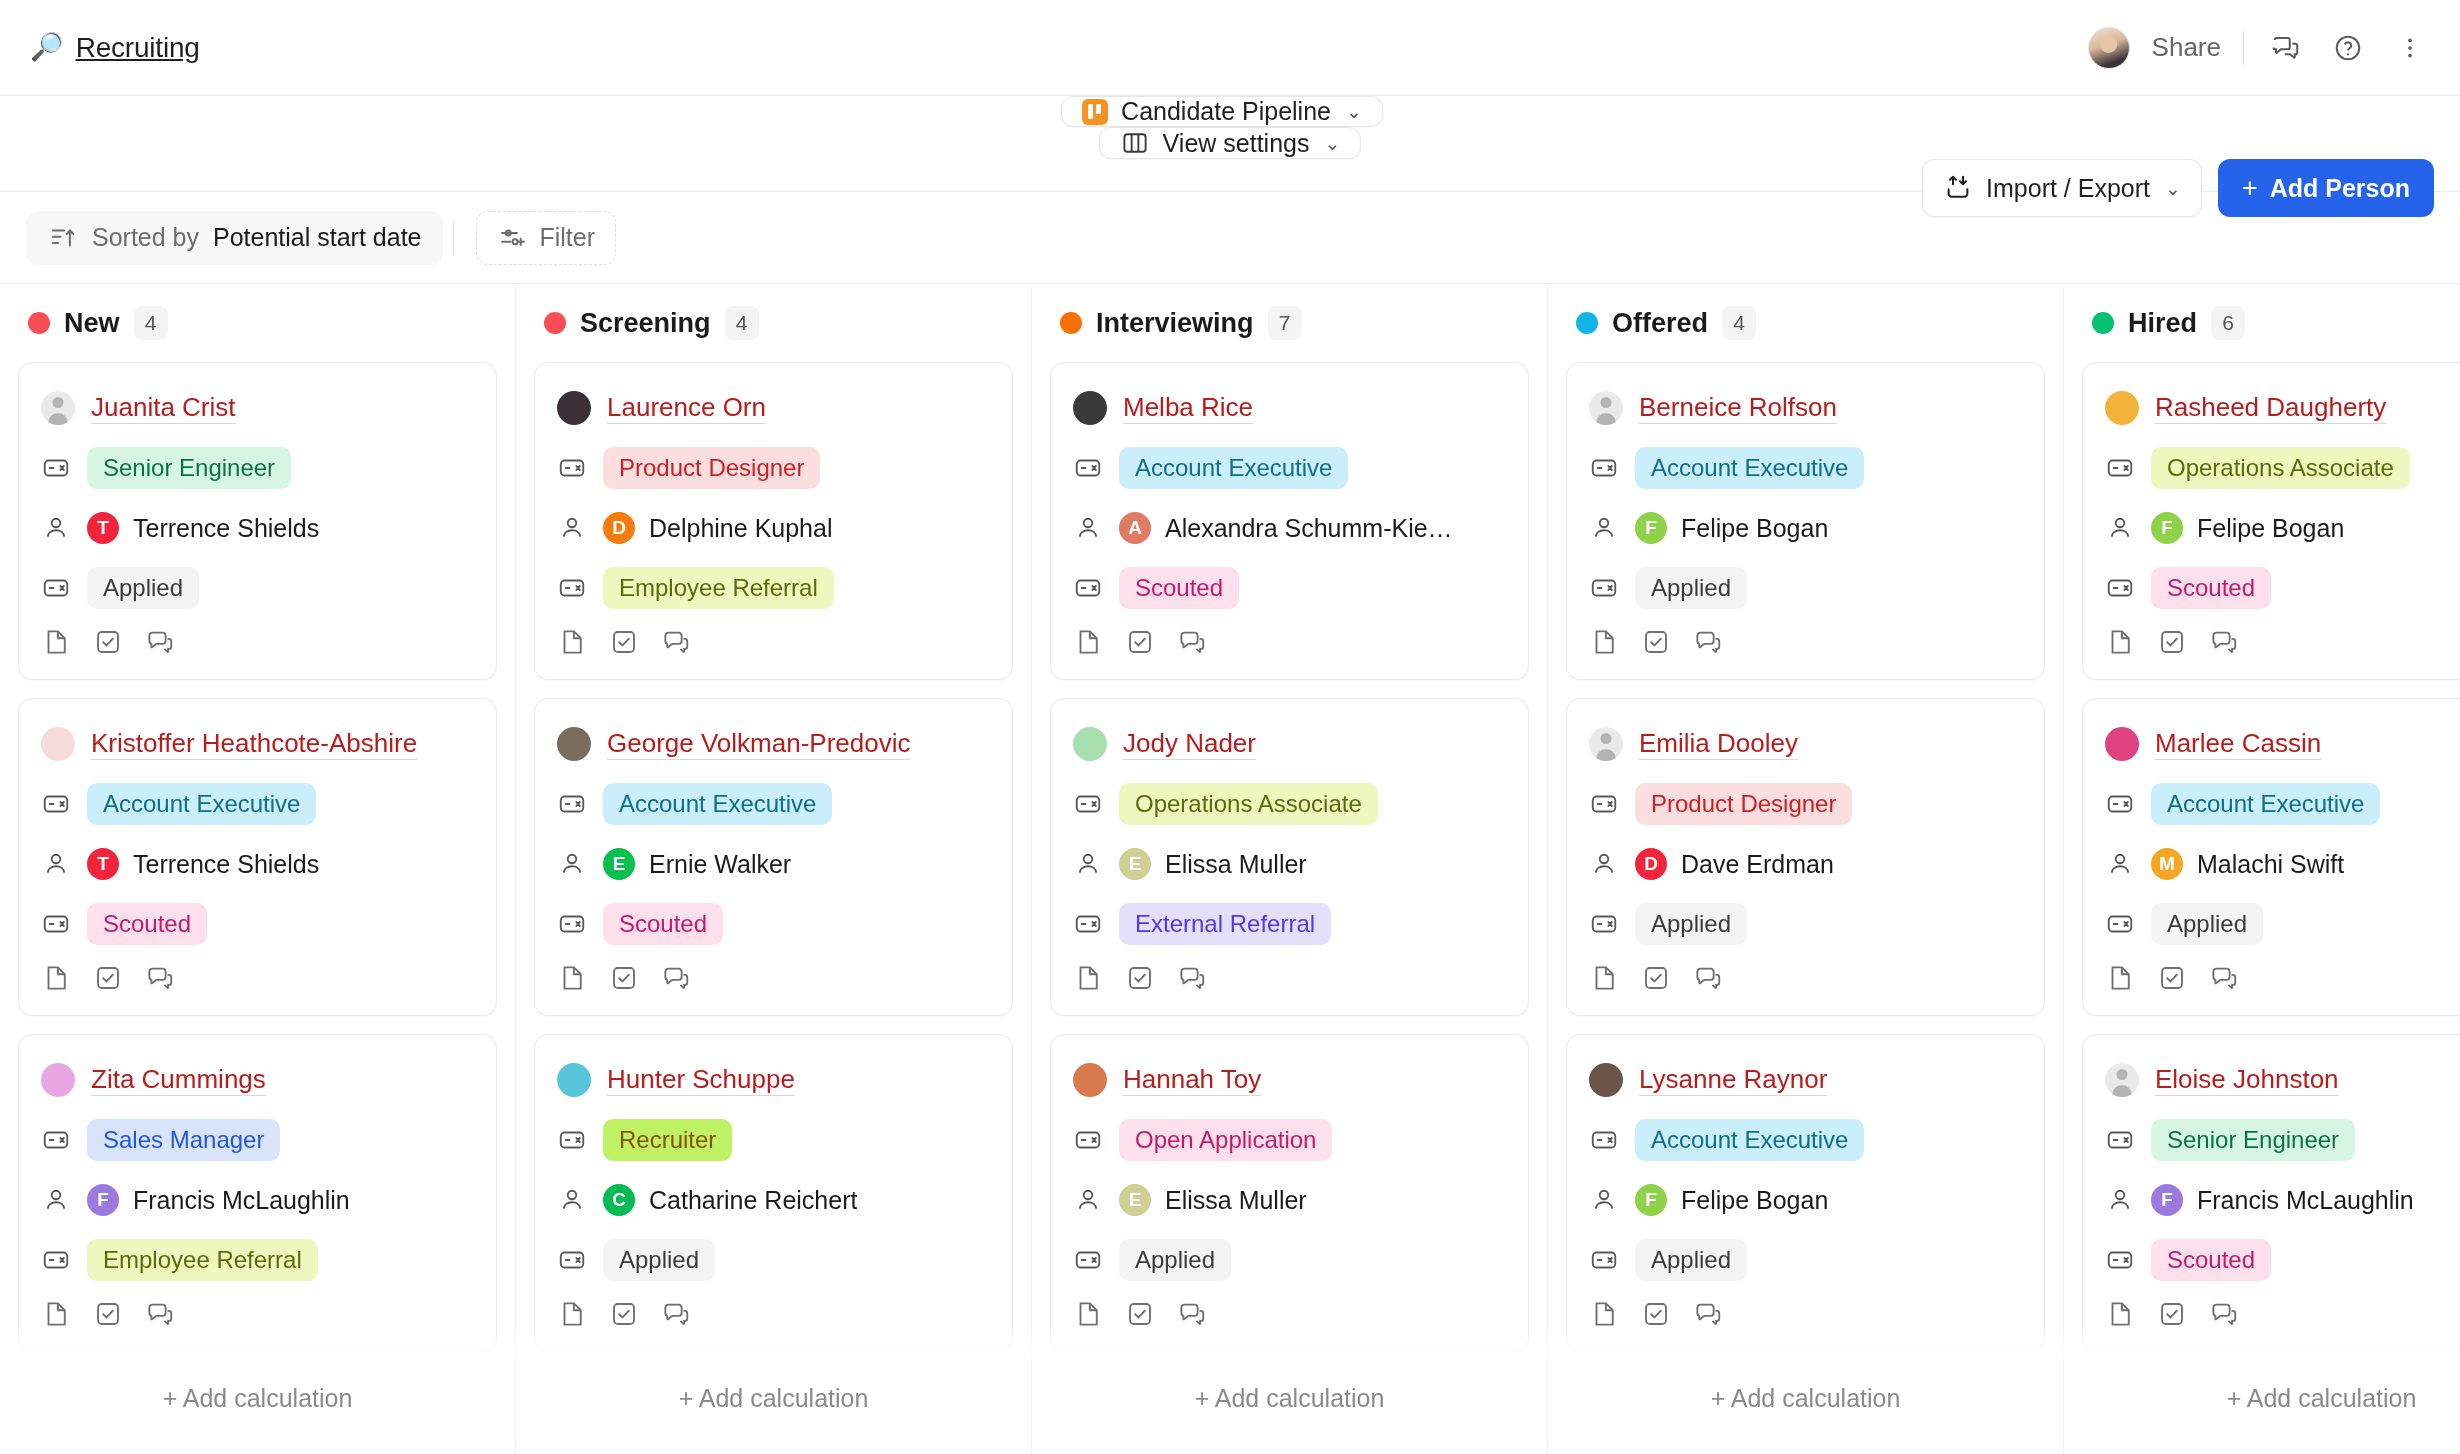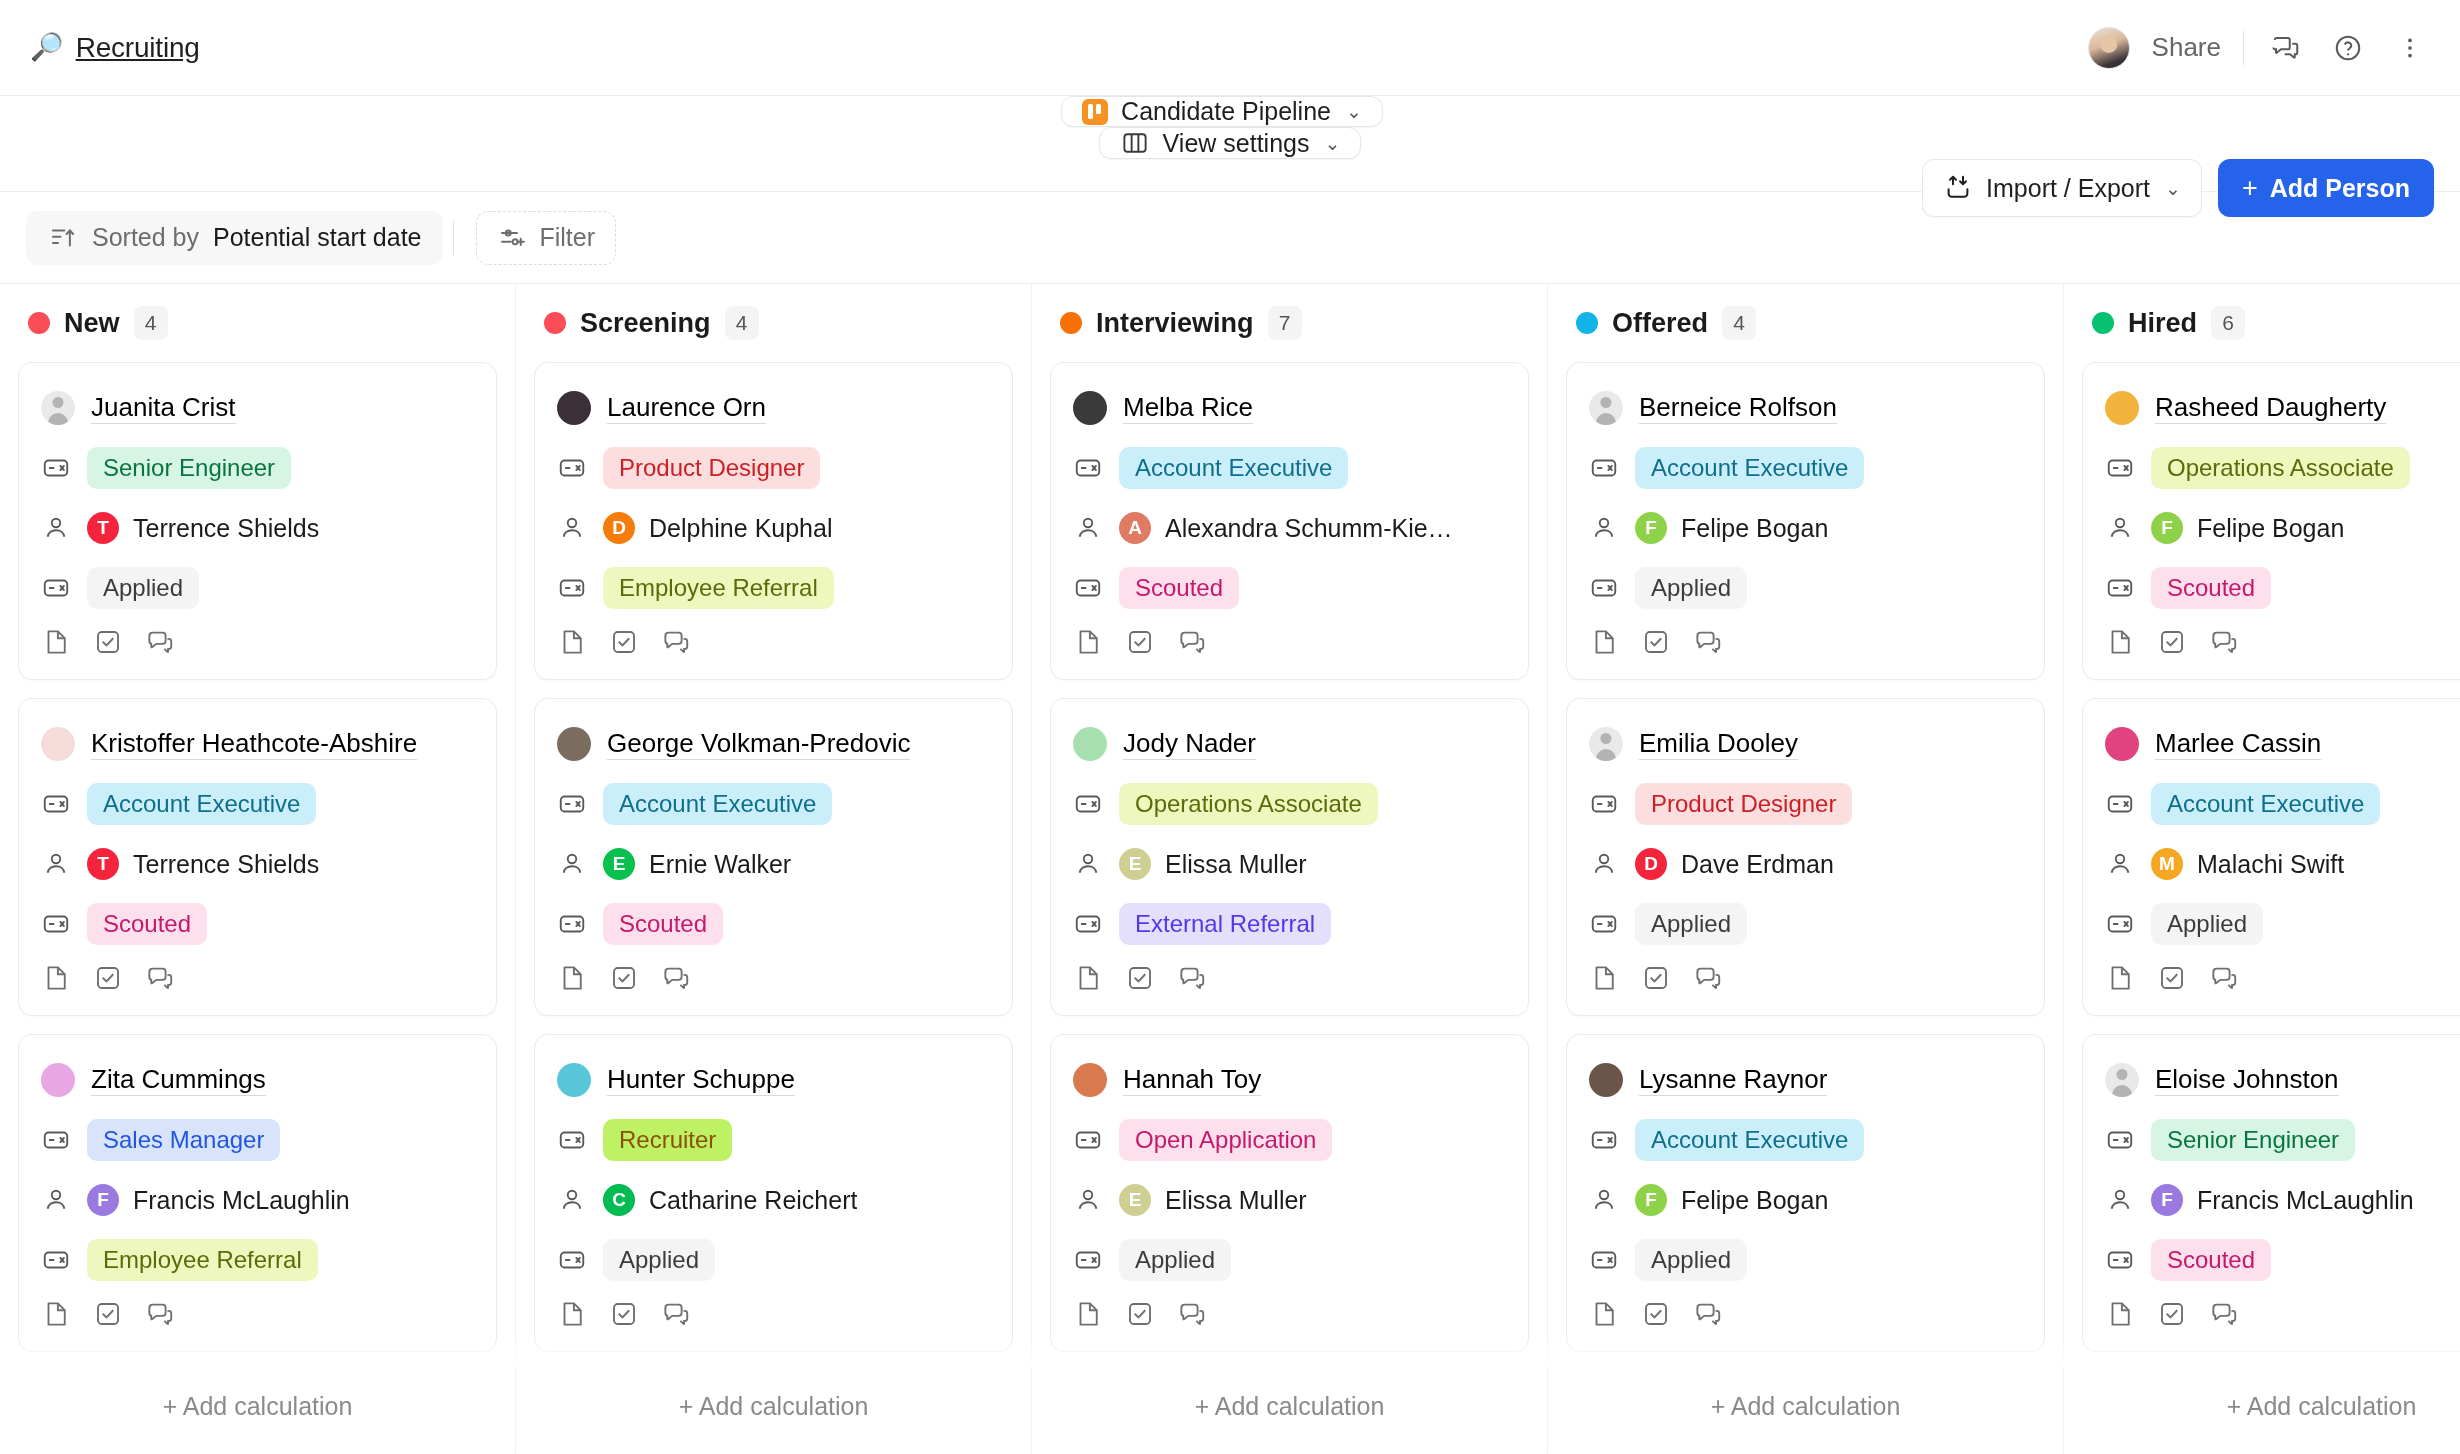--- a/index.html
+++ b/index.html
@@ -120,21 +120,21 @@
     background:#fff; border:1px solid #eaeaea; border-radius:14px;
     padding: 22px 22px 18px 22px;
     box-shadow: 0 1px 2px rgba(0,0,0,0.03);
     cursor: pointer;
     flex: 0 0 auto;
   }
   .card-row { display:flex; align-items:center; gap:16px; min-height:46px; }
   .card-row + .card-row { margin-top: 14px; }
 
   .person-name {
-    font-size:26px; color:#000000;
+    font-size:26px; color:#b91c1c;
     border-bottom:1px solid #d8d8d8;
     white-space:nowrap; overflow:hidden; text-overflow:ellipsis;
     max-width: 400px;
   }
   .av {
     width:34px; height:34px; border-radius:50%; flex:0 0 auto;
     background:#e9e9e9; position:relative; overflow:hidden;
   }
   .av.generic::before {
     content:""; position:absolute; left:50%; top:6px; width:11px; height:11px;
@@ -161,21 +161,21 @@
   .assignee-name {
     font-size:25px; color:#1b1b1b; white-space:nowrap;
     overflow:hidden; text-overflow:ellipsis;
   }
   .card-footer {
     display:flex; align-items:center; gap:22px; margin-top:16px; position:relative;
   }
 
   
   .calcbar {
-    position:absolute; left:0; right:0; bottom:8px; height:80px;
+    position:absolute; left:0; right:0; bottom:16px; height:80px;
     background:#fff; border-top:1px solid #ededed;
     display:flex; 
   }
   .calcbar::before {
     content:""; position:absolute; left:0; right:0; top:-34px; height:34px;
     background:linear-gradient(to bottom, rgba(255,255,255,0), #fff);
     pointer-events:none;
   }
   .calc-cell {
     width:516px; flex:0 0 516px; height:100%;

